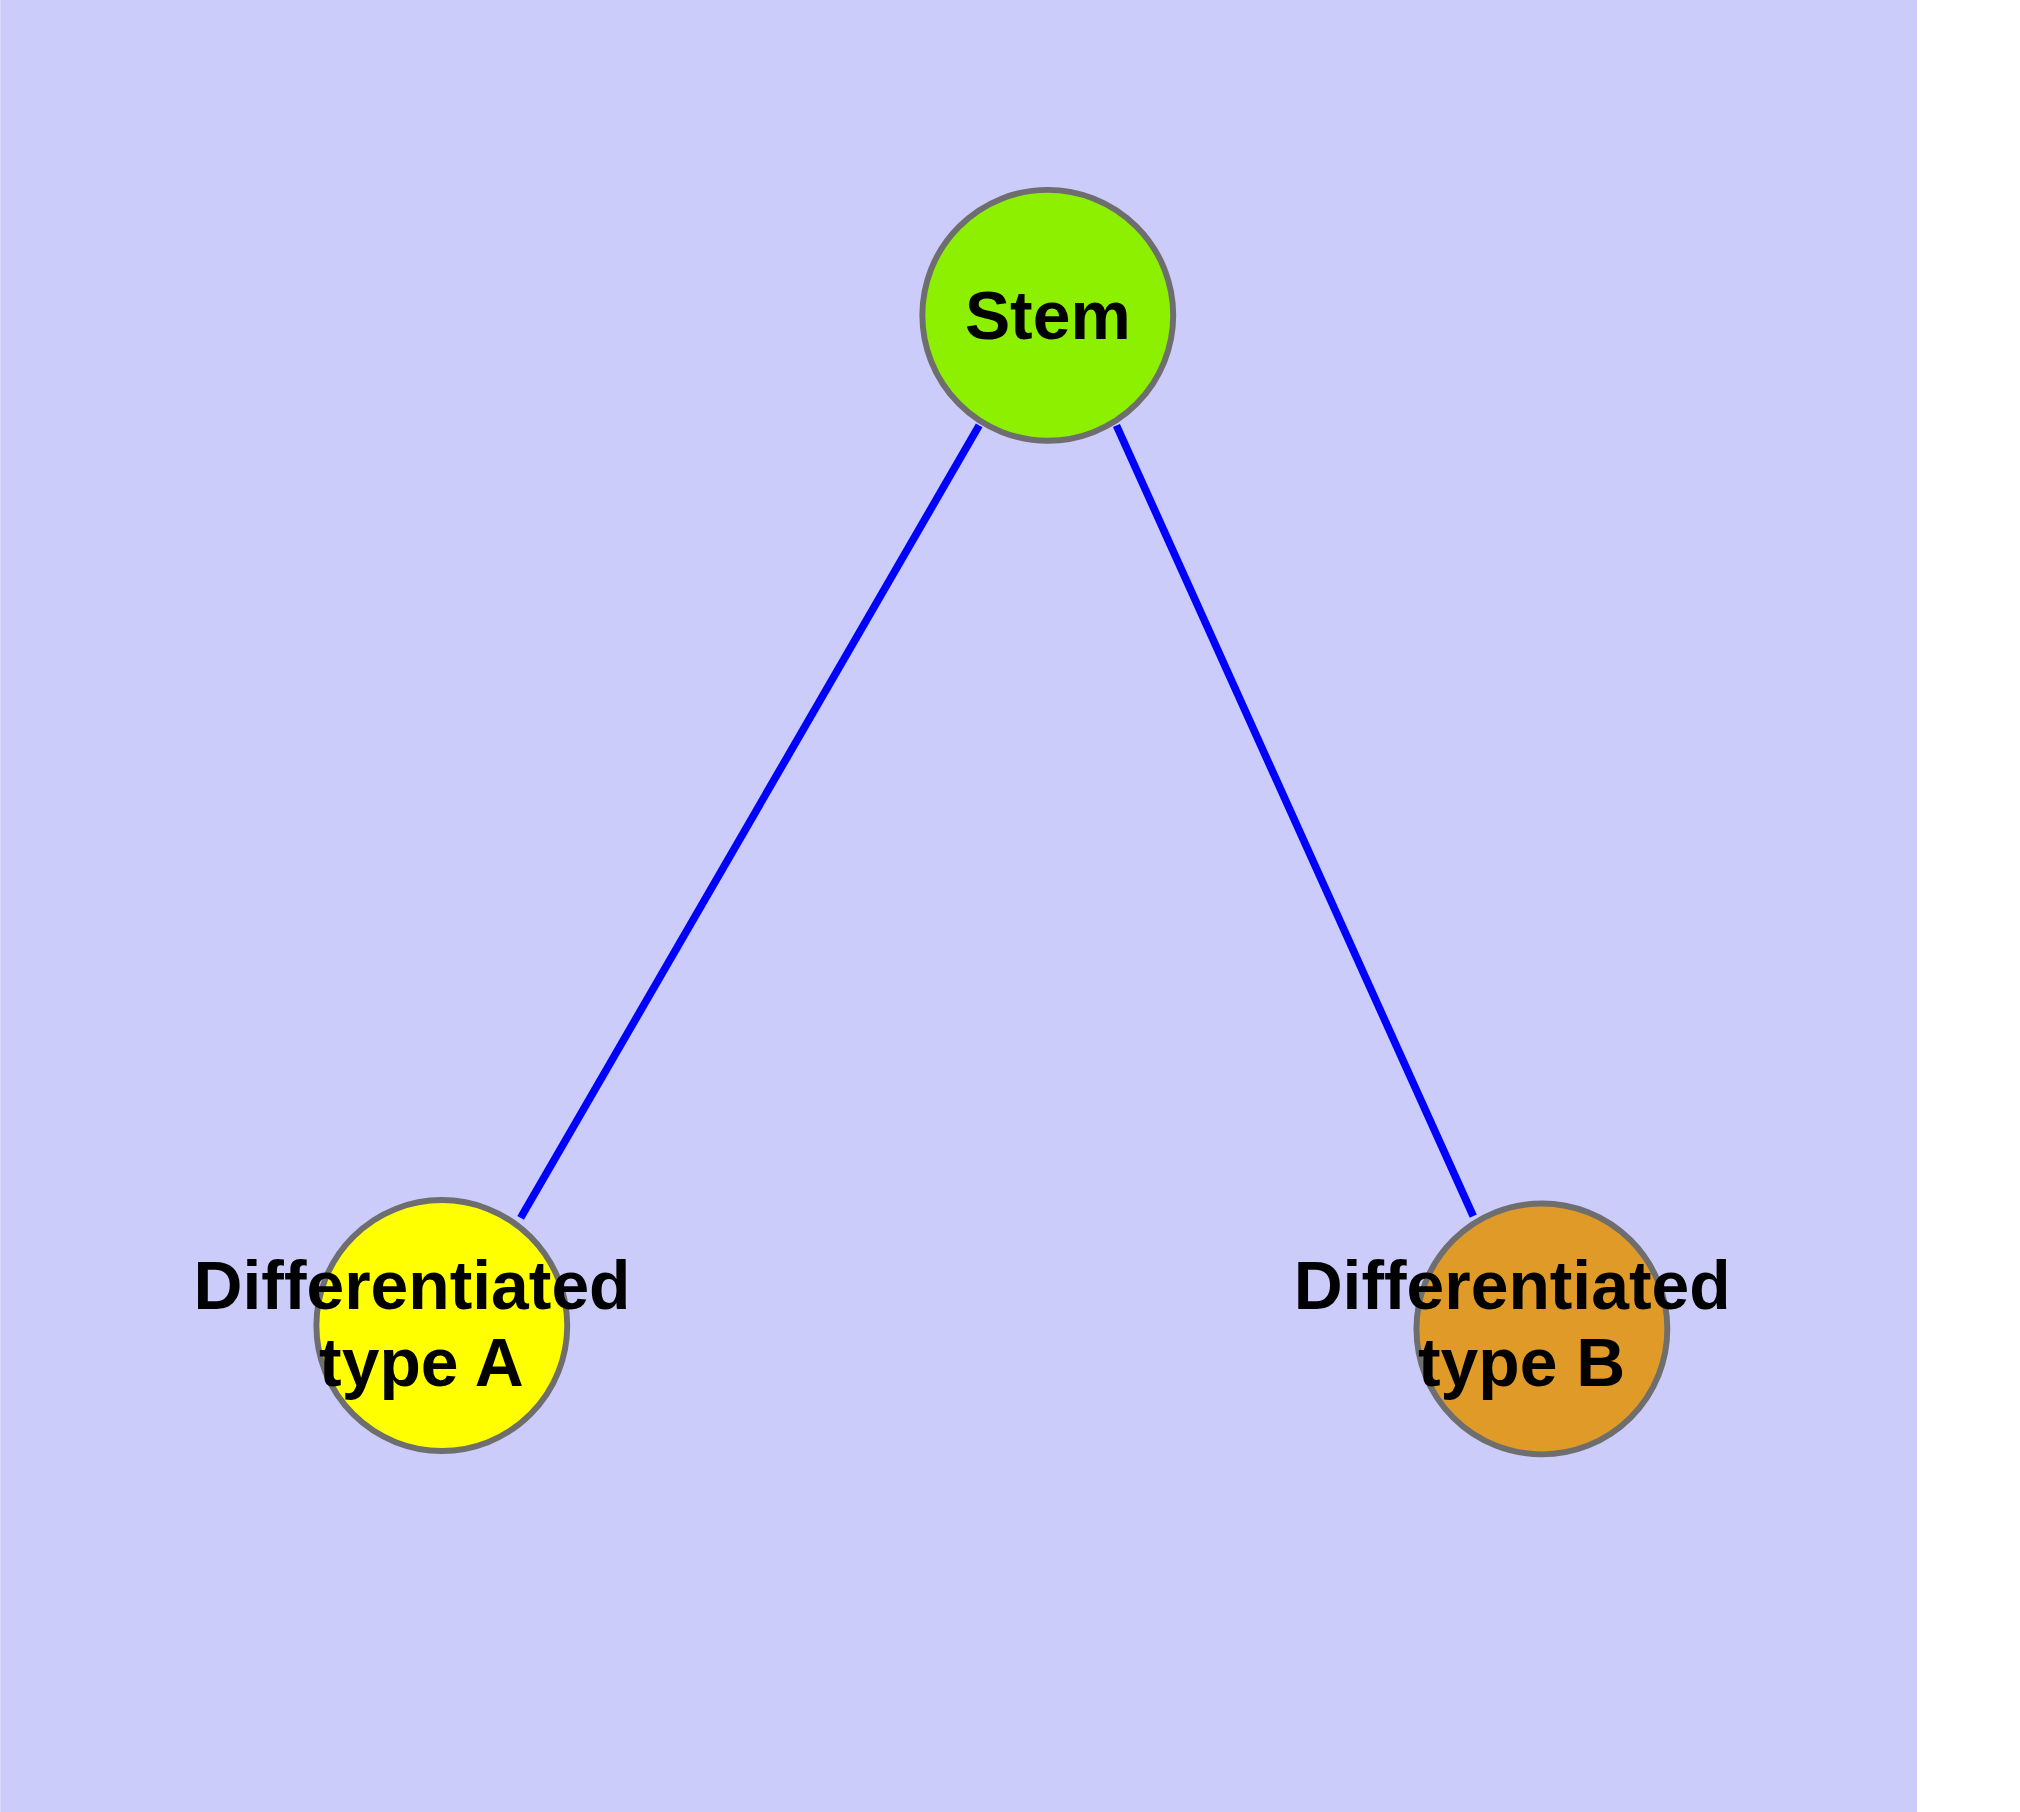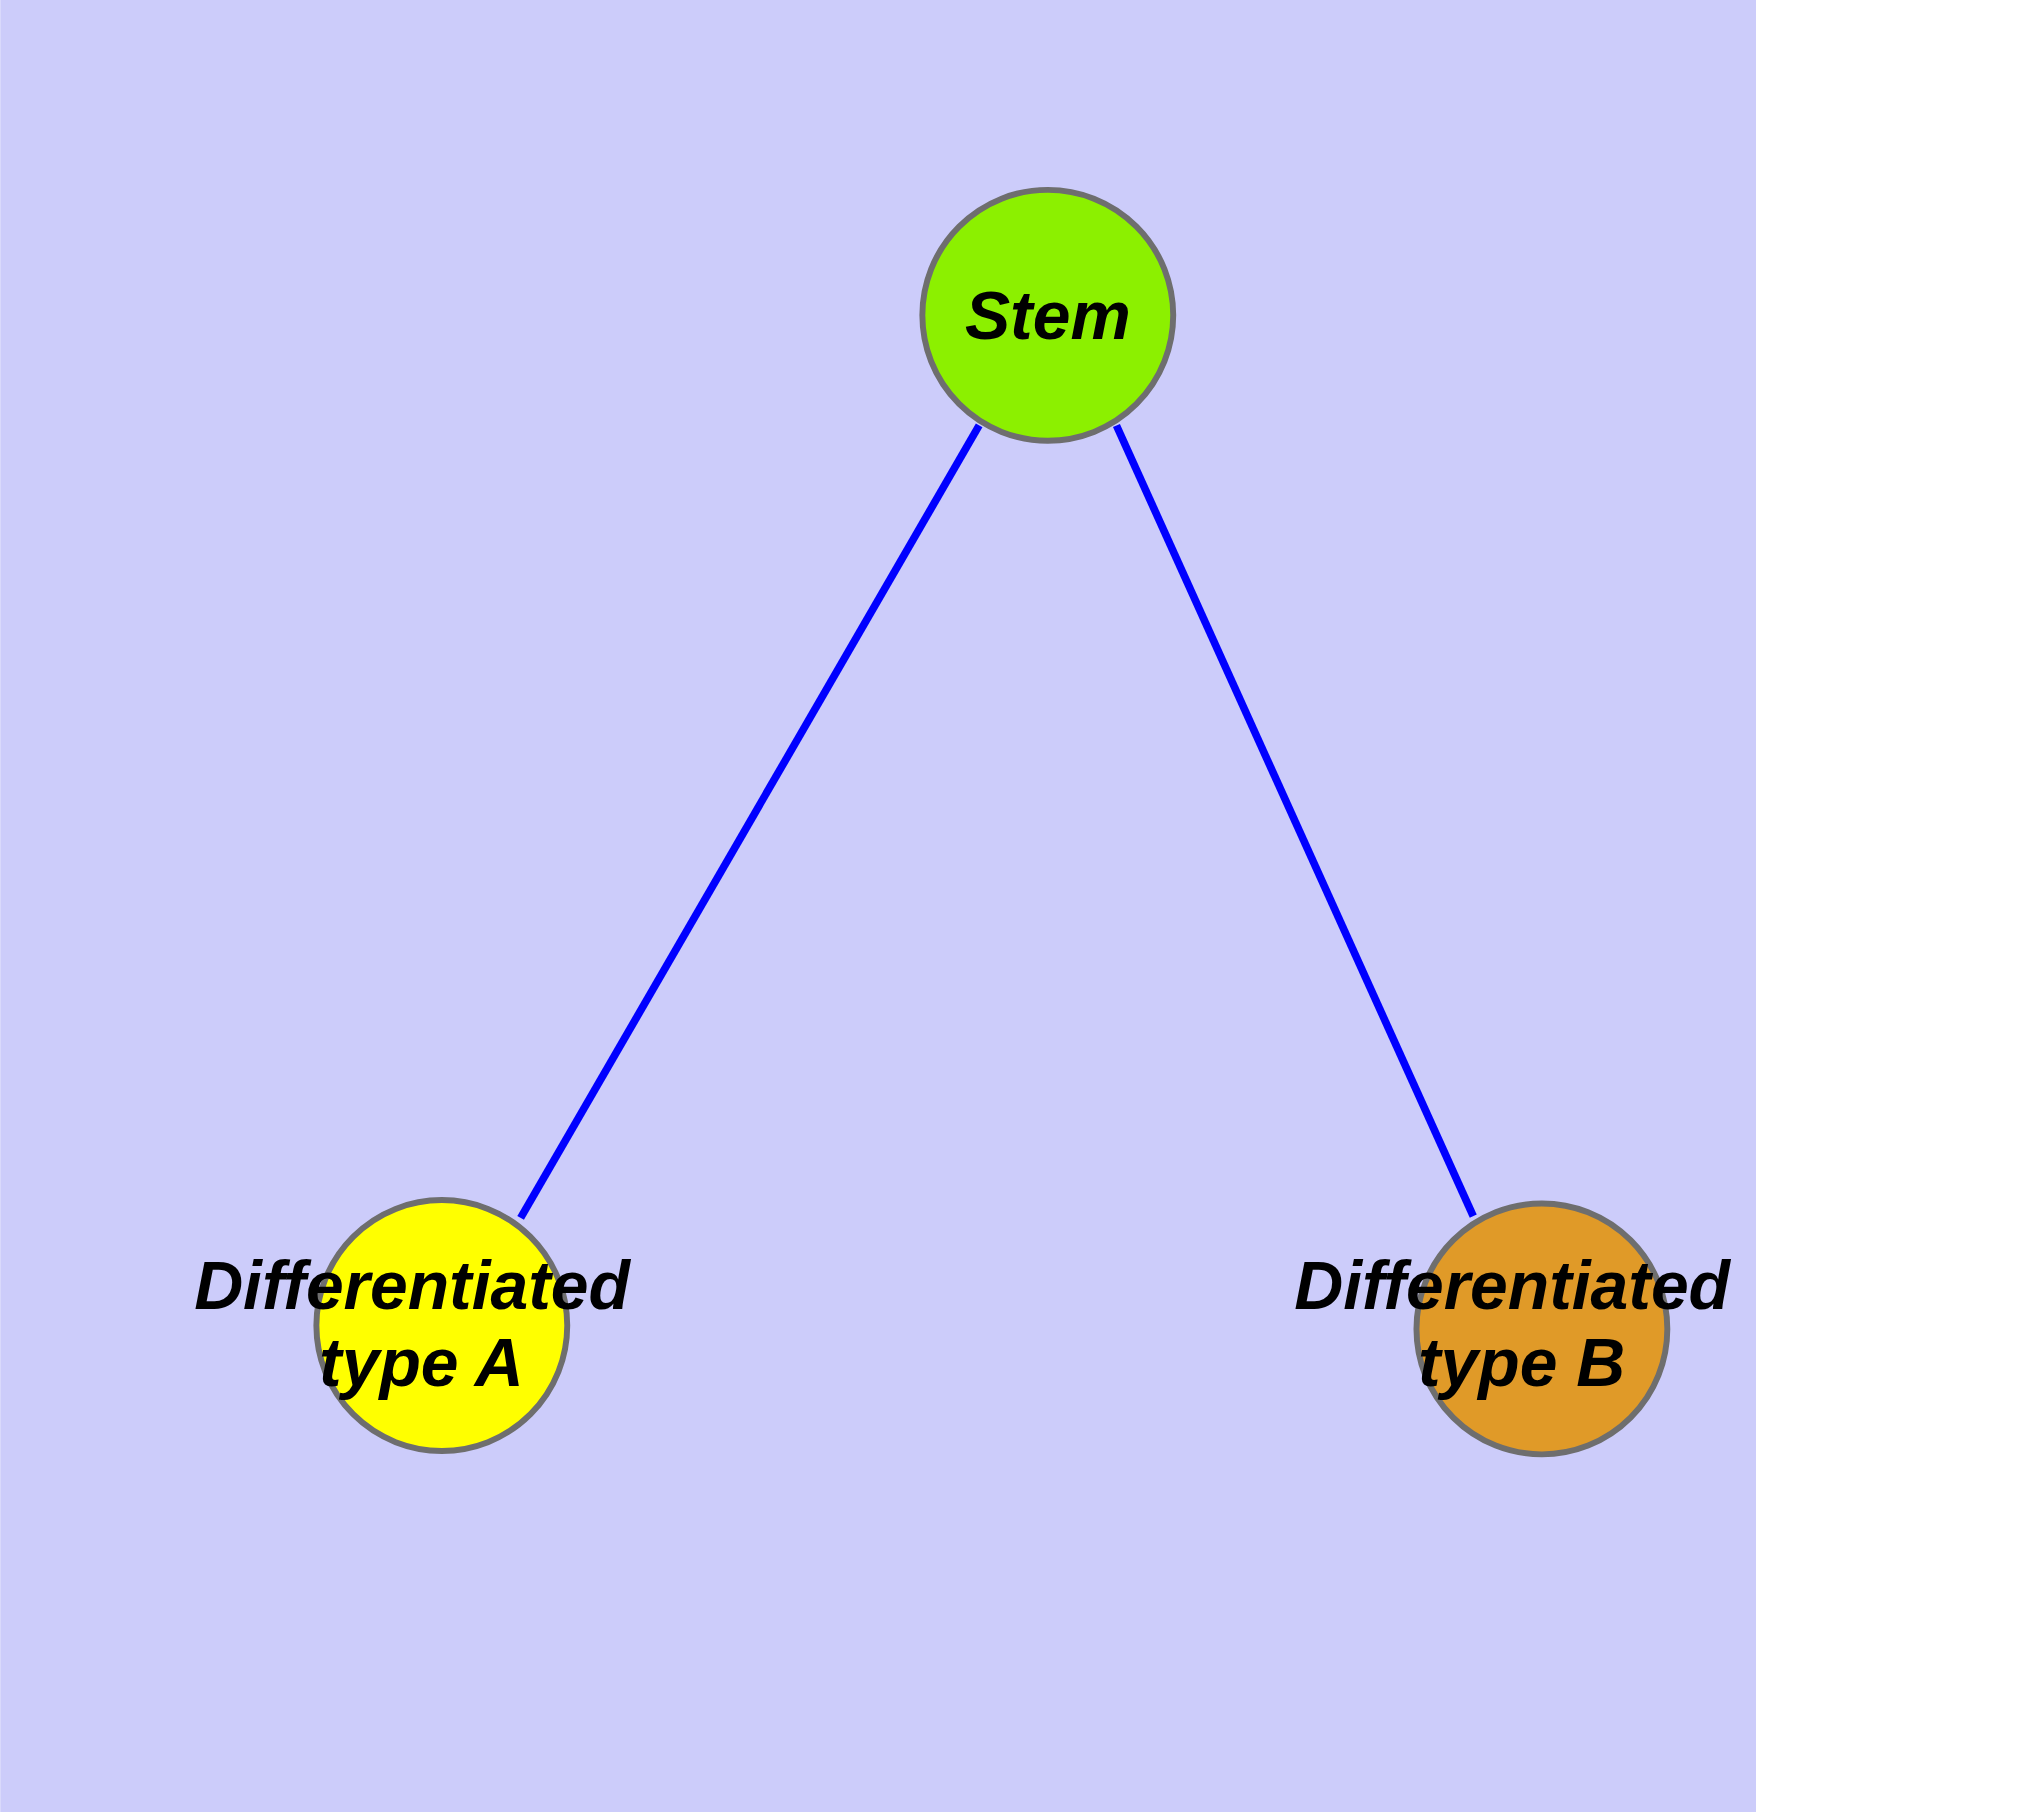--- a/index.html
+++ b/index.html
@@ -35,21 +35,21 @@
     font-weight: bold;
     fill: #000000;
     text-anchor: middle;
     dominant-baseline: alphabetic;
     paint-order: normal;
   }
 </style>
 </head>
 <body>
 
-<div id="canvas" style="width: 1756px; height: 1812px; font-style: italic;">
+<div id="canvas" style="width: 1917px; height: 1812px;">
 
   <svg id="graph-svg" viewBox="0 0 2384 2138" xmlns="http://www.w3.org/2000/svg" style="width: 2021px; height: 1812px;">
 
     <rect id="bg-rect" x="0" y="0" width="2384" height="2138" fill="#ccccfa"></rect>
 
     <g id="edges-group">
       <line class="edge-line" id="edge-0" x1="1155" y1="502" x2="614" y2="1437" stroke="#0000ff"></line>
       <line class="edge-line" id="edge-1" x1="1317" y1="502" x2="1738" y2="1435" stroke="#0000ff"></line>
     </g>
 

